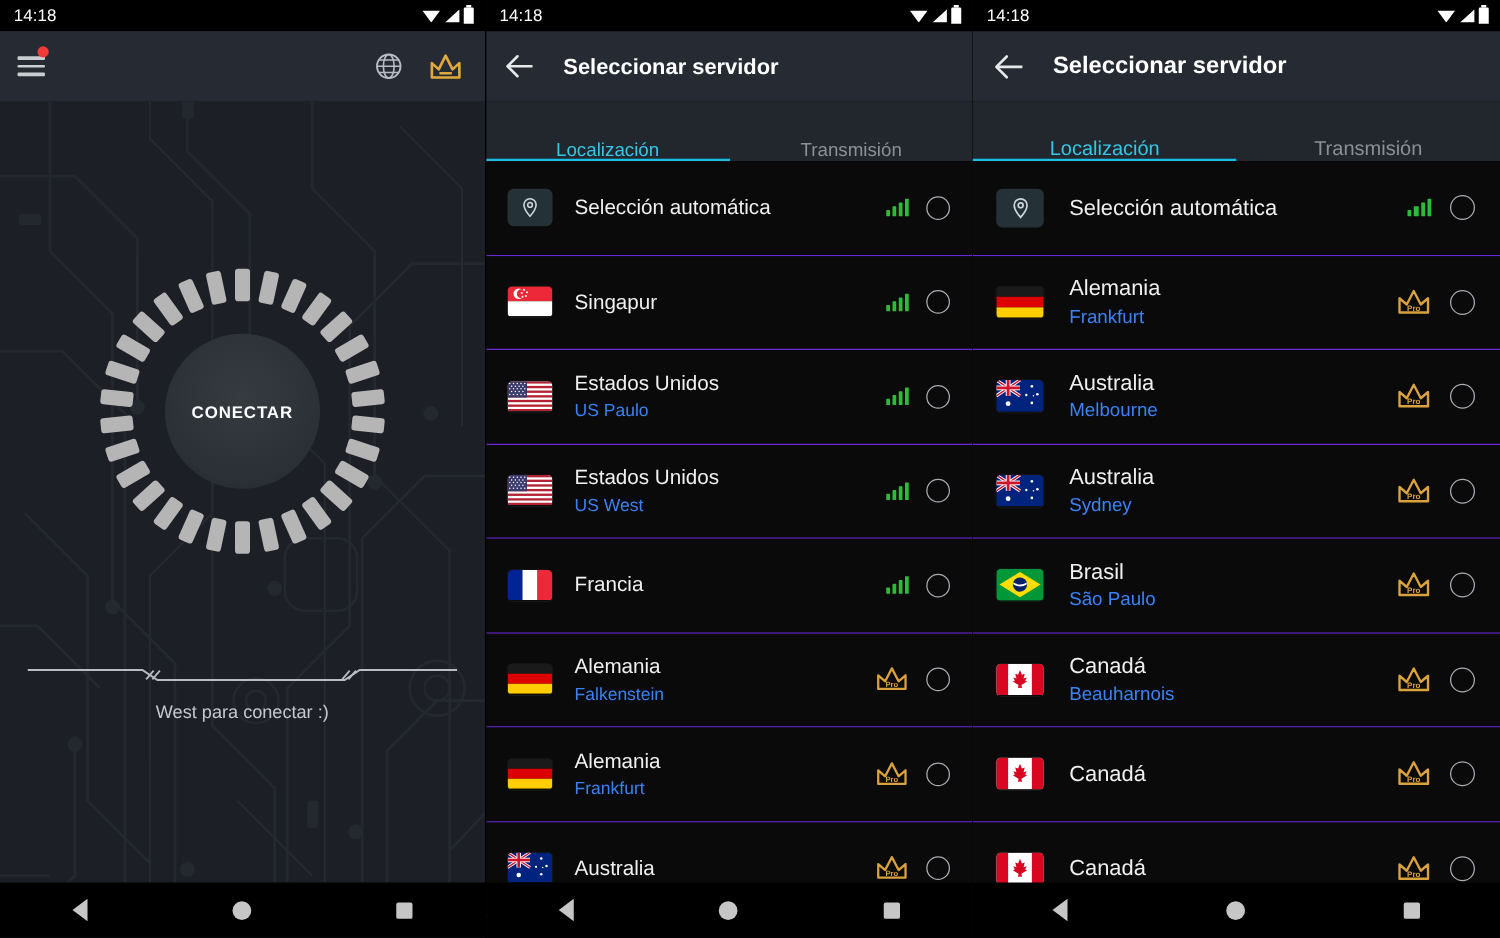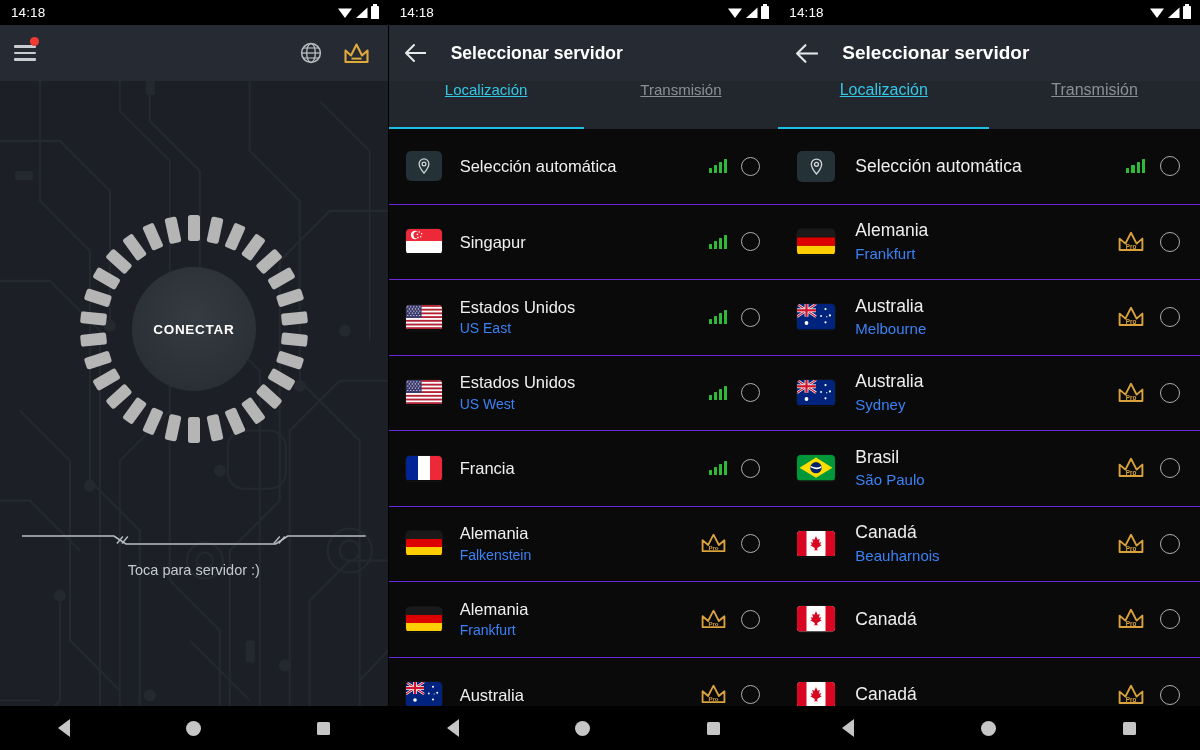--- a/index.html
+++ b/index.html
@@ -61,22 +61,22 @@
   
   .sl-toolbar { background:#262b33; display:flex; align-items:center; flex:0 0 56px; }
   .panel-2 .sl-toolbar { height:56px; padding-left:14px; }
   .panel-3 .sl-toolbar { height:56px; padding-left:16px; }
   .back-arrow { width:26px; height:22px; display:flex; align-items:center; justify-content:center; cursor:pointer; }
   .sl-title { color:#ffffff; font-weight:bold; }
   .panel-2 .sl-title { font-size:17.5px; margin-left:22px; }
   .panel-3 .sl-title { font-size:19px; margin-left:22px; }
 
   .tabs { background:#22262d; display:flex; position:relative; flex:0 0 48px; }
-  .tab { flex:1; display:flex; align-items:flex-start; justify-content:center;
-         color:#8b9098; cursor:pointer;text-decoration:underline; }
+  .tab { flex:1; display:flex; align-items:flex-end; justify-content:center;
+         color:#8b9098; cursor:pointer; }
   .tab.active { color:#34c7e8; }
   .panel-2 .tab { font-size:15px; }
   .panel-3 .tab { font-size:16px; }
   .tab-underline { position:absolute; bottom:0; left:0; height:2.5px; width:50%; background:#19c0e3; }
 
   .list { flex:1; overflow:hidden; background:#0a0a0a; position:relative; }
   .row { display:flex; align-items:center; border-bottom:1px solid #6d28d9;
          background:#0a0a0a; box-sizing:border-box; }
   .panel-2 .row { height:75.5px; padding:0 18px 0 17px; }
   .panel-3 .row { height:75.5px; padding:0 20px 0 19px; }
@@ -316,21 +316,21 @@
         <svg width="100%" height="14" viewBox="0 0 344 14" preserveAspectRatio="none">
           <path d="M0 3 L92 3 L104 11 L254 11 L266 3 L344 3" fill="none" stroke="#b9bdc2" stroke-width="1.6"></path>
           <g stroke="#b9bdc2" stroke-width="1.4">
             <line x1="95" y1="10.5" x2="101" y2="3.5"></line>
             <line x1="100" y1="10.5" x2="106" y2="3.5"></line>
             <line x1="252" y1="10.5" x2="258" y2="3.5"></line>
             <line x1="257" y1="10.5" x2="263" y2="3.5"></line>
           </g>
         </svg>
       </div>
-      <div class="tap-label">Toca para servidor :)</div>
+      <div class="tap-label">West para conectar :)</div>
     </div>
 
     <div class="navbar">
       <div class="nav-back"></div>
       <div class="nav-home"></div>
       <div class="nav-recent"></div>
     </div>
   </div>
 
   <div class="sep"></div>
@@ -451,21 +451,21 @@
                 <circle cx="20.5" cy="13.5" r="1"></circle>
                 <circle cx="3" cy="17.5" r="1"></circle>
                 <circle cx="8" cy="17.5" r="1"></circle>
                 <circle cx="13" cy="17.5" r="1"></circle>
                 <circle cx="18" cy="17.5" r="1"></circle>
                 <circle cx="23" cy="17.5" r="1"></circle>
               </g>
             </svg></div>
           <div class="row-text">
             <div class="country">Estados Unidos</div>
-            <div class="city">US East</div>
+            <div class="city">US Paulo</div>
           </div>
           <div class="row-right">
             <div class="bars">
               <i></i>
               <i></i>
               <i></i>
               <i></i>
             </div>
             <div class="radio"></div>
           </div>

